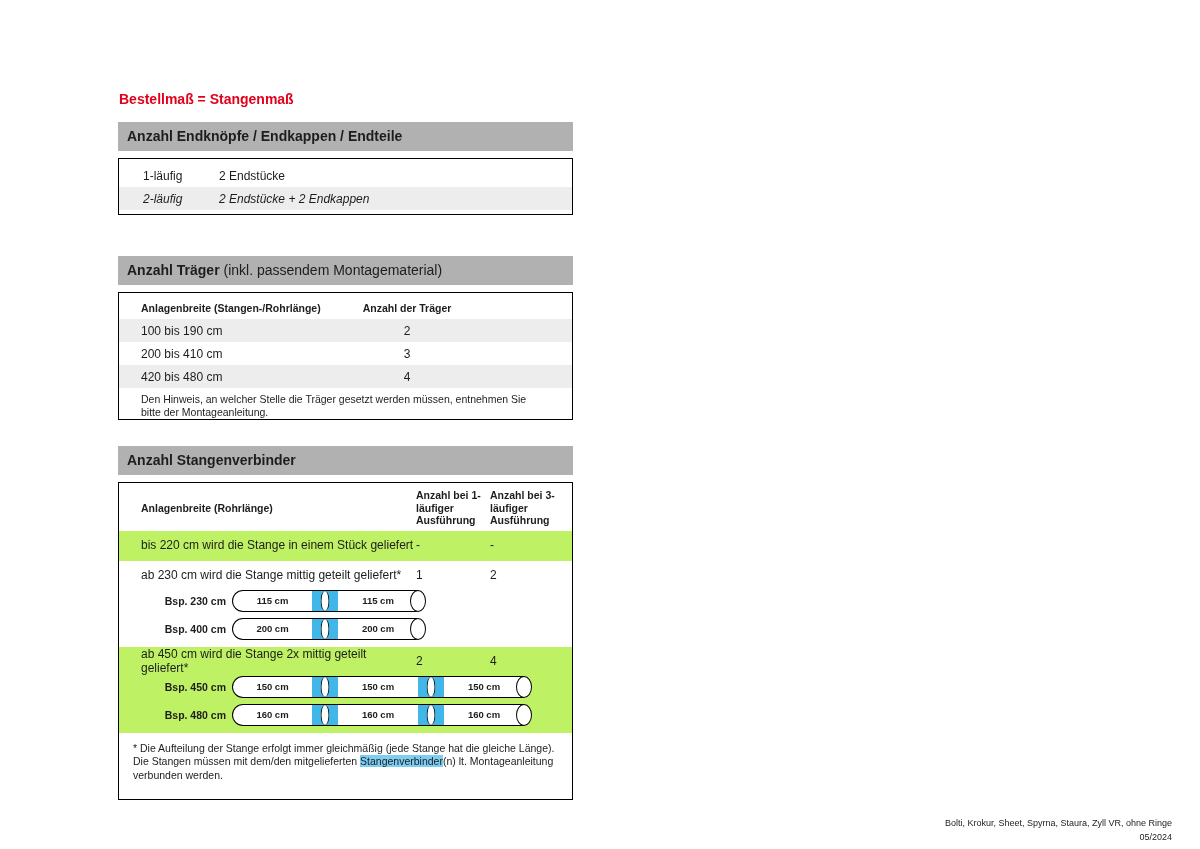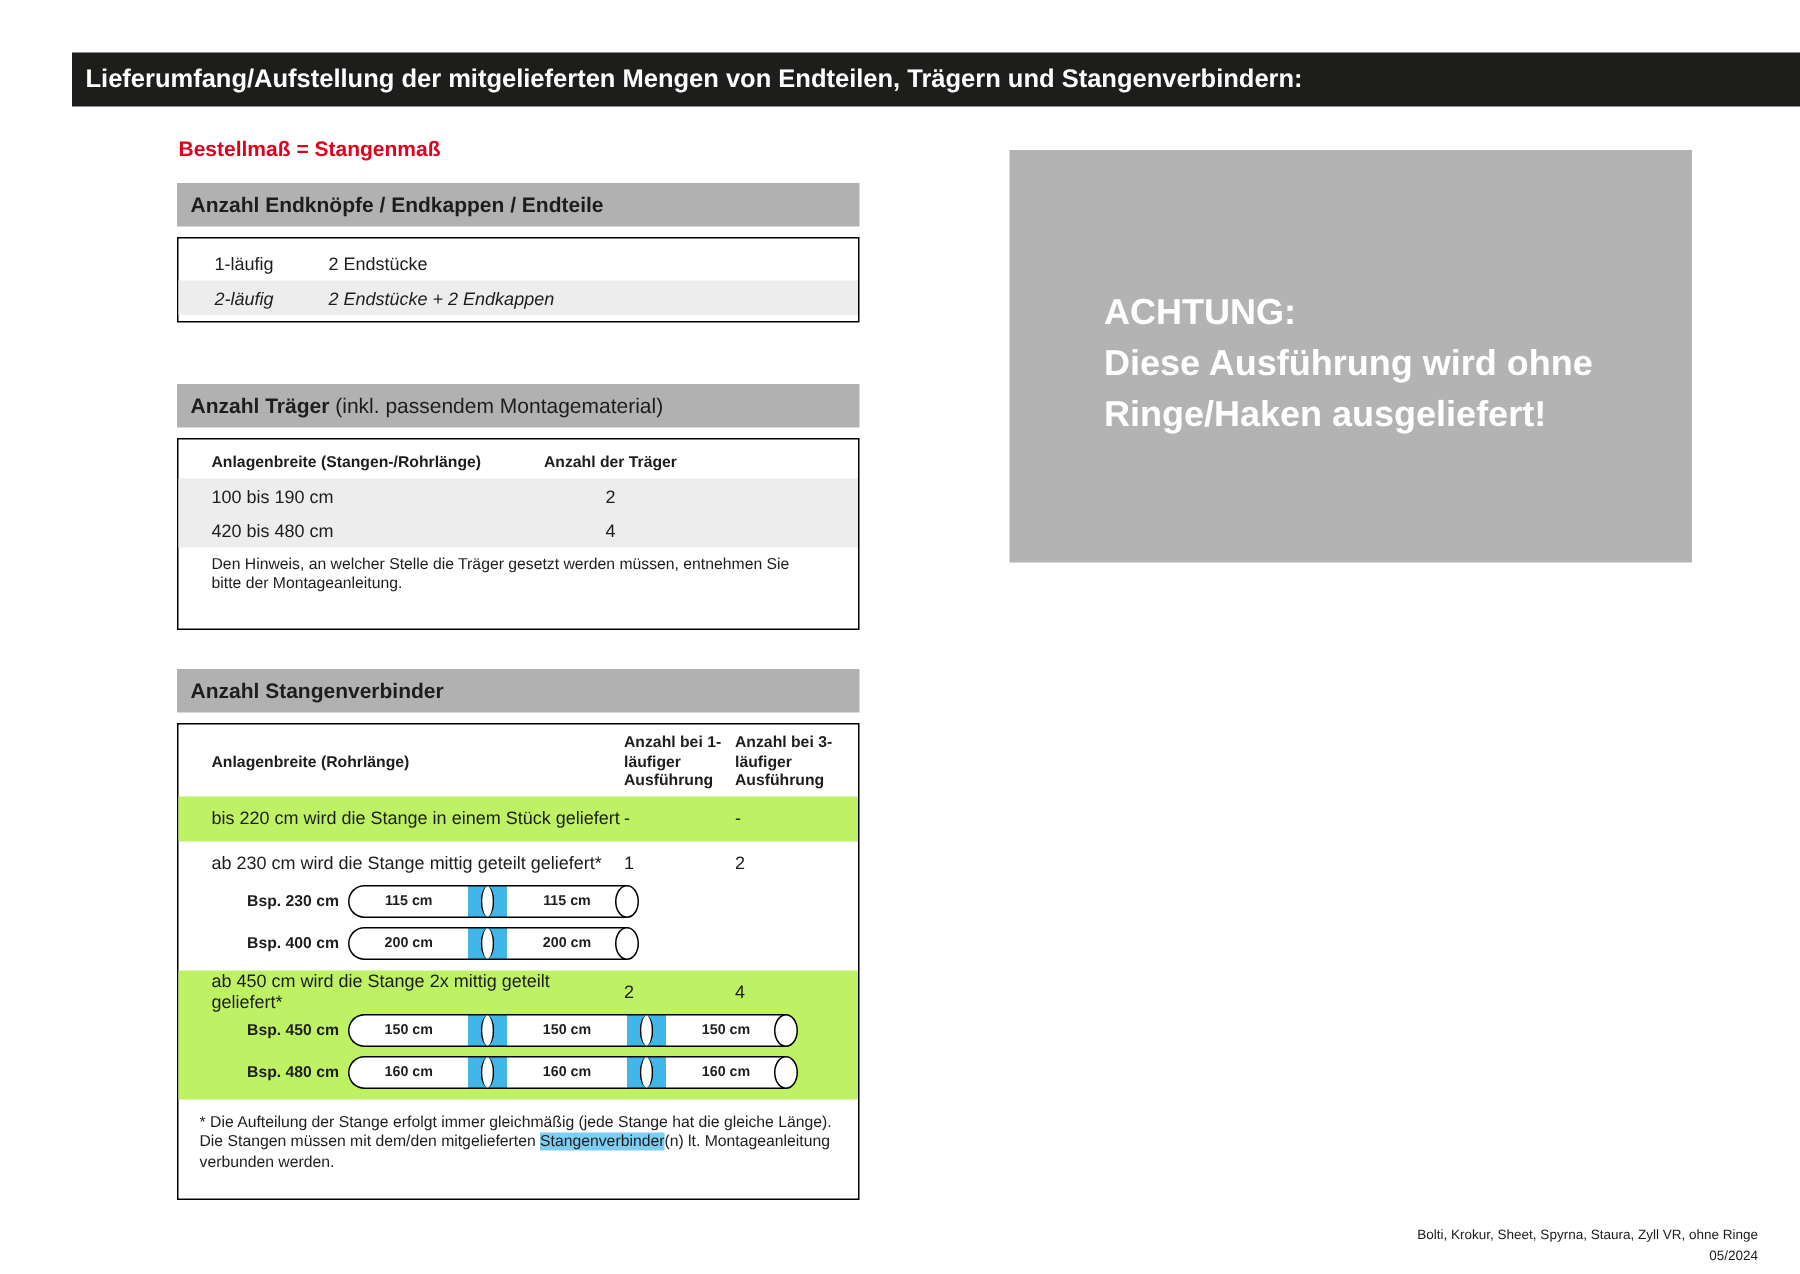--- a/index.html
+++ b/index.html
@@ -60,23 +60,20 @@
   .notice-text { padding:92px 20px 0 63px; color:#fff; font-weight:bold; font-size:24px; line-height:34px; }
 
   
   .footer { position:absolute; right:28px; top:816px; text-align:right; font-size:9px; line-height:14px; color:#1d1d1b; }
 </style>
 </head>
 <body>
 
 <div class="page">
 
-  <div class="topbar">
-    <span>Lieferumfang/Aufstellung der mitgelieferten Mengen von Endteilen, Trägern und Stangenverbindern:</span>
-  </div>
 
   <div class="subtitle">Bestellmaß = Stangenmaß</div>
 
   <div class="sec-h sec1">
     <span>Anzahl Endknöpfe / Endkappen / Endteile</span>
   </div>
   <div class="box t1">
     <div class="t1-row">
       <span class="t1-label">1-läufig</span>
       <span class="t1-val">2 Endstücke</span>
@@ -92,20 +89,24 @@
     <span class="normal">(inkl. passendem Montagematerial)</span>
   </div>
   <div class="box t2">
     <div class="t2-head">
       <span class="t2-c1">Anlagenbreite (Stangen-/Rohrlänge)</span>
       <span class="t2-c2">Anzahl der Träger</span>
     </div>
     <div class="t2-row alt">
       <span class="t2-c1">100 bis 190 cm</span>
       <span class="t2-c2">2</span>
+    </div>
+    <div class="t2-row">
+      <span class="t2-c1">200 bis 410 cm</span>
+      <span class="t2-c2">3</span>
     </div>
     <div class="t2-row alt">
       <span class="t2-c1">420 bis 480 cm</span>
       <span class="t2-c2">4</span>
     </div>
     <div class="t2-note">Den Hinweis, an welcher Stelle die Träger gesetzt werden müssen, entnehmen Sie bitte der Montageanleitung.</div>
   </div>
 
   <div class="sec-h sec3">
     <span>Anzahl Stangenverbinder</span>
@@ -196,26 +197,19 @@
           <span class="rod-end"></span>
         </span>
       </div>
     </div>
 
     <div class="t3-foot">
       <span>* Die Aufteilung der Stange erfolgt immer gleichmäßig (jede Stange hat die gleiche Länge). Die Stangen müssen mit dem/den mitgelieferten </span><span class="hl">Stangenverbinder</span><span>(n) lt. Montageanleitung verbunden werden.</span>
     </div>
   </div>
 
-  <div class="notice">
-    <div class="notice-text">
-      <div>ACHTUNG:</div>
-      <div>Diese Ausführung wird ohne</div>
-      <div>Ringe/Haken ausgeliefert!</div>
-    </div>
-  </div>
 
   <div class="footer">
     <div>Bolti, Krokur, Sheet, Spyrna, Staura, Zyll VR, ohne Ringe</div>
     <div>05/2024</div>
   </div>
 
 </div>
 
 </body></html>

